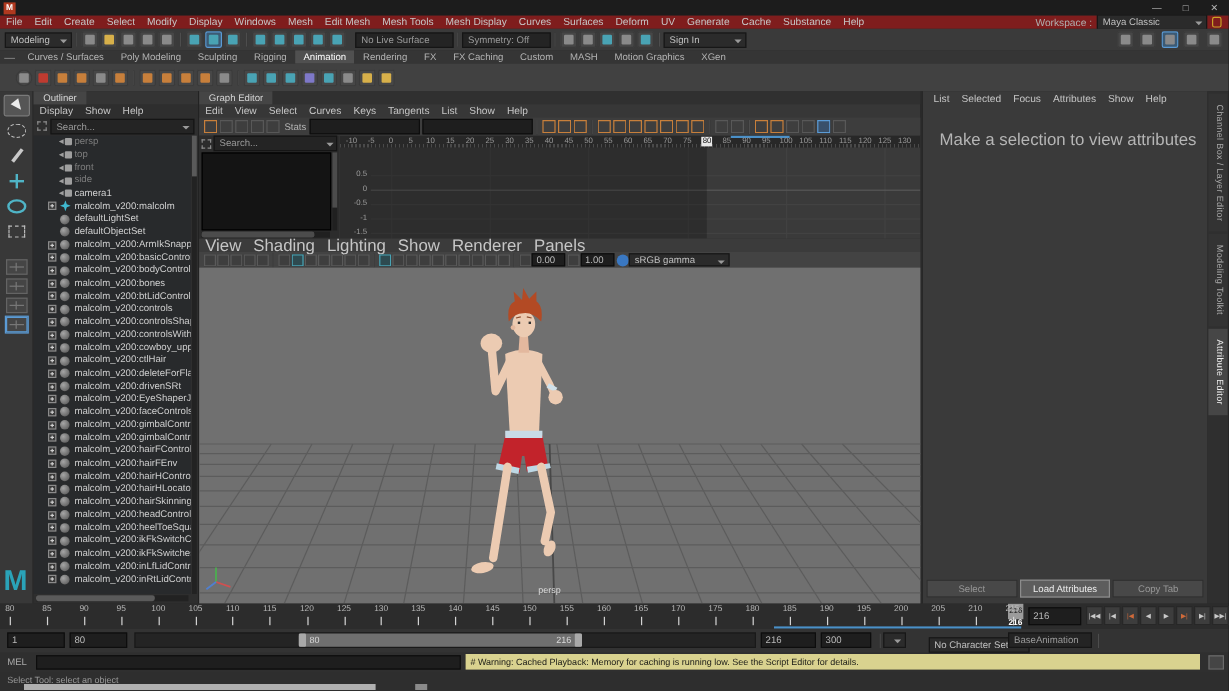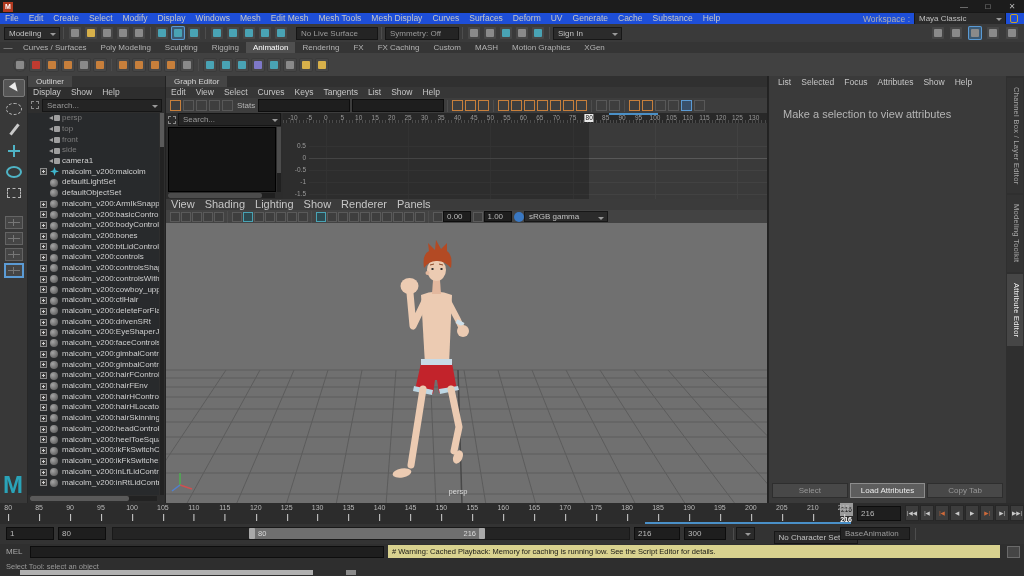--- a/index.html
+++ b/index.html
@@ -77,21 +77,21 @@
 </head>
 <body>
 
 <div id="app">
 
   <div class="abs flex" style="top:0;left:0;width:1024px;height:13px;background:#1c1c1c;padding-left:3px;gap:4px">
     <span style="width:10px;height:10px;background:#b0391f;color:#fff;font-size:7px;font-weight:bold;text-align:center;line-height:10px">M</span>
     <span style="margin-left:auto"><span class="wbtn">—</span><span class="wbtn">□</span><span class="wbtn">✕</span></span>
   </div>
 
-  <div class="abs flex" style="top:13px;left:0;width:1024px;height:11px;background:#1d4ed8;font-size:8.5px">
+  <div class="abs flex" style="top:13px;left:0;width:1024px;height:11px;background:#7f1d1d;font-size:8.5px">
     <span style="line-height:11px"><span class="mi">File</span><span class="mi">Edit</span><span class="mi">Create</span><span class="mi">Select</span><span class="mi">Modify</span><span class="mi">Display</span><span class="mi">Windows</span><span class="mi">Mesh</span><span class="mi">Edit Mesh</span><span class="mi">Mesh Tools</span><span class="mi">Mesh Display</span><span class="mi">Curves</span><span class="mi">Surfaces</span><span class="mi">Deform</span><span class="mi">UV</span><span class="mi">Generate</span><span class="mi">Cache</span><span class="mi">Substance</span><span class="mi">Help</span></span>
     <span style="margin-left:auto;color:#b0b0b0;padding-right:4px">Workspace :</span>
     <span class="drop" style="width:92px;margin-right:4px">Maya Classic</span>
     <span style="width:8px;height:9px;border:1px solid #c9a227;border-radius:2px;margin-right:6px;position:relative"></span>
   </div>
 
   <div class="abs flex" style="top:24px;left:0;width:1024px;height:18px;background:#3a3a3a;padding-left:4px">
     <span class="drop" style="width:56px">Modeling</span>
     <span class="sep"></span>
     <span class="ic"></span>
@@ -450,21 +450,21 @@
       <div class="abs" style="top:10px;left:0;right:0;bottom:0">
         <span id="geVGrid"><span class="gvline" style="left: 8.84354%;"></span><span class="gvline" style="left: 25.8503%;"></span><span class="gvline" style="left: 42.8571%;"></span><span class="gvline" style="left: 59.8639%;"></span><span class="gvline" style="left: 76.8707%;"></span><span class="gvline" style="left: 93.8776%;"></span></span>
         <span id="geHGrid"><span class="ghline" style="top: 23px;"></span><span class="ghline gzero" style="top: 35px;"></span><span class="ghline" style="top: 47px;"></span><span class="ghline" style="top: 59px;"></span><span class="ghline" style="top: 71px;"></span></span>
         <span class="abs" style="left:0;top:0;bottom:0;width:63.3%;background:rgba(0,0,0,.22)"></span>
         <span id="geVals"><span class="vtick" style="top: 19px;">0.5</span><span class="vtick" style="top: 31px;">0</span><span class="vtick" style="top: 43px;">-0.5</span><span class="vtick" style="top: 55px;">-1</span><span class="vtick" style="top: 67px;">-1.5</span></span>
       </div>
     </div>
   </div>
 
   <div class="abs" style="top:199px;left:166px;width:602px;height:304px;background:#3d3d3d;border-right:1px solid #222">
-    <div style="height:11px;font-size:11px;line-height:11px;background:#3b3b3b"><span class="mi">View</span><span class="mi">Shading</span><span class="mi">Lighting</span><span class="mi">Show</span><span class="mi">Renderer</span><span class="mi">Panels</span></div>
+    <div style="height:11px;font-size:14px;line-height:11px;background:#3b3b3b"><span class="mi">View</span><span class="mi">Shading</span><span class="mi">Lighting</span><span class="mi">Show</span><span class="mi">Renderer</span><span class="mi">Panels</span></div>
     <div class="flex" style="height:13px;background:#434343;padding-left:3px">
       <span class="vi"></span>
         <span class="vi"></span>
         <span class="vi"></span>
         <span class="vi"></span>
         <span class="vi"></span>
       <span class="sep"></span>
       <span class="vi"></span>
         <span class="vi t"></span>
         <span class="vi"></span>
@@ -549,21 +549,21 @@
           <line x1="14" y1="262" x2="26" y2="266" stroke="#d05050" stroke-width="1.5"></line>
           <line x1="14" y1="262" x2="6" y2="268" stroke="#5080d0" stroke-width="1.5"></line>
         </g>
       </svg>
       <span class="abs" style="left:272px;top:264px;width:40px;text-align:center;color:#dcdcdc;font-size:7.5px">persp</span>
     </div>
   </div>
 
   <div class="abs" style="top:76px;left:768px;width:238px;height:427px;background:#3a3a3a;border-left:1px solid #232323">
     <div style="height:12px;font-size:8.5px;line-height:12px;padding-left:4px"><span class="mi">List</span><span class="mi">Selected</span><span class="mi">Focus</span><span class="mi">Attributes</span><span class="mi">Show</span><span class="mi">Help</span></div>
-    <span class="abs" style="top:32px;left:14px;font-size:11px;color:#b5b5b5">Make a selection to view attributes</span>
+    <span class="abs" style="top:32px;left:14px;font-size:14px;color:#b5b5b5">Make a selection to view attributes</span>
     <div id="fbtns" class="abs flex" style="bottom:5px;left:3px;right:3px;gap:2px">
         <button class="fbtn">Select</button>
         <button class="fbtn active">Load Attributes</button>
         <button class="fbtn">Copy Tab</button>
       </div>
   </div>
 
   <div class="abs" style="top:76px;left:1006px;width:18px;height:427px;background:#2f2f2f;padding-top:2px">
     <div id="vtabs">
         <span class="vtab">Channel Box / Layer Editor</span>

